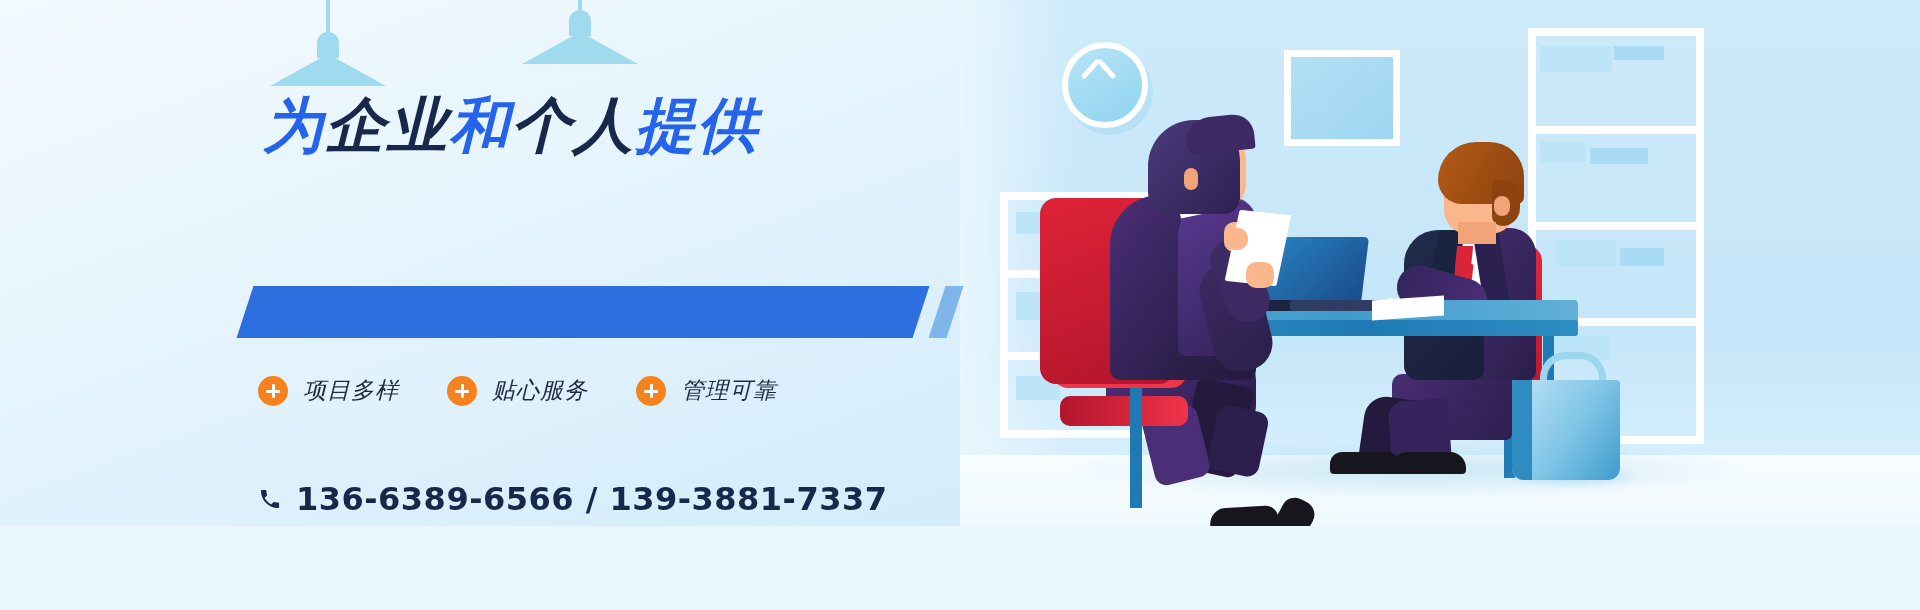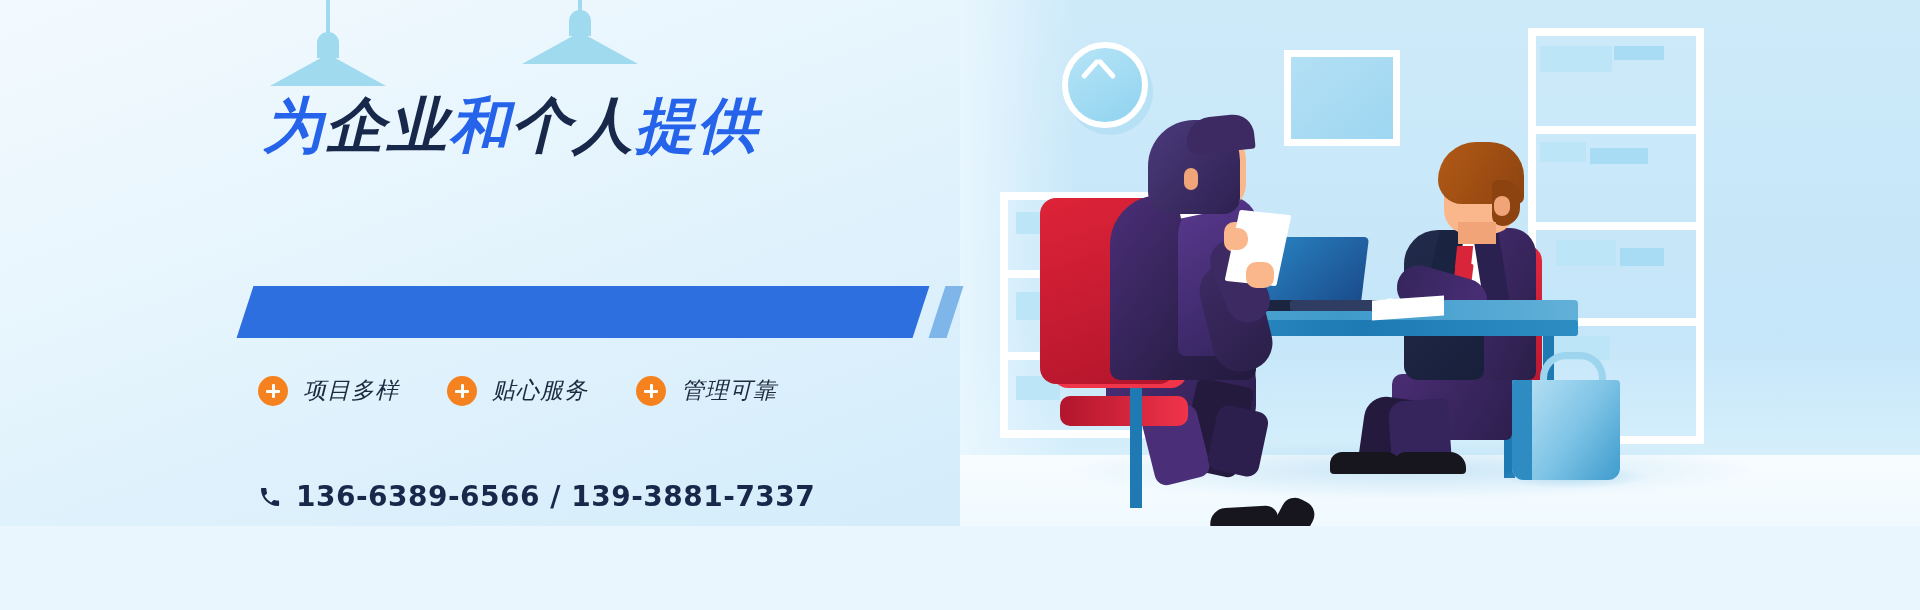--- a/index.html
+++ b/index.html
@@ -100,21 +100,21 @@
 
   .features{position:absolute;left:258px;top:375px;display:flex;align-items:center;gap:48px;}
   .feat{display:flex;align-items:center;gap:15px;font-style:italic;}
   .feat .dot{width:30px;height:30px;border-radius:50%;background:#f5821f;position:relative;flex:0 0 auto;}
   .feat .dot:before,.feat .dot:after{content:"";position:absolute;background:#fff;border-radius:1px;}
   .feat .dot:before{left:8px;top:14px;width:14px;height:3px;}
   .feat .dot:after{left:13.5px;top:8.5px;width:3px;height:14px;}
   .feat .txt{font-size:23px;color:#1d2a3e;letter-spacing:1px;white-space:nowrap;}
   .phone-row{position:absolute;left:258px;top:480px;display:flex;align-items:center;gap:14px;}
   .phone-ico{width:24px;height:24px;color:#17284a;display:block;}
-  .phone-num{font-size:28px;font-weight:700;color:#17284a;letter-spacing:.5px;
+  .phone-num{font-size:32px;font-weight:700;color:#17284a;letter-spacing:.5px;
     font-family:"DejaVu Sans",sans-serif;white-space:nowrap;}
 
   .paper{position:absolute;background:#ffffff;}
 </style>
 </head>
 <body>
 
 <div class="banner">
 
   <div class="bg-right"></div>

